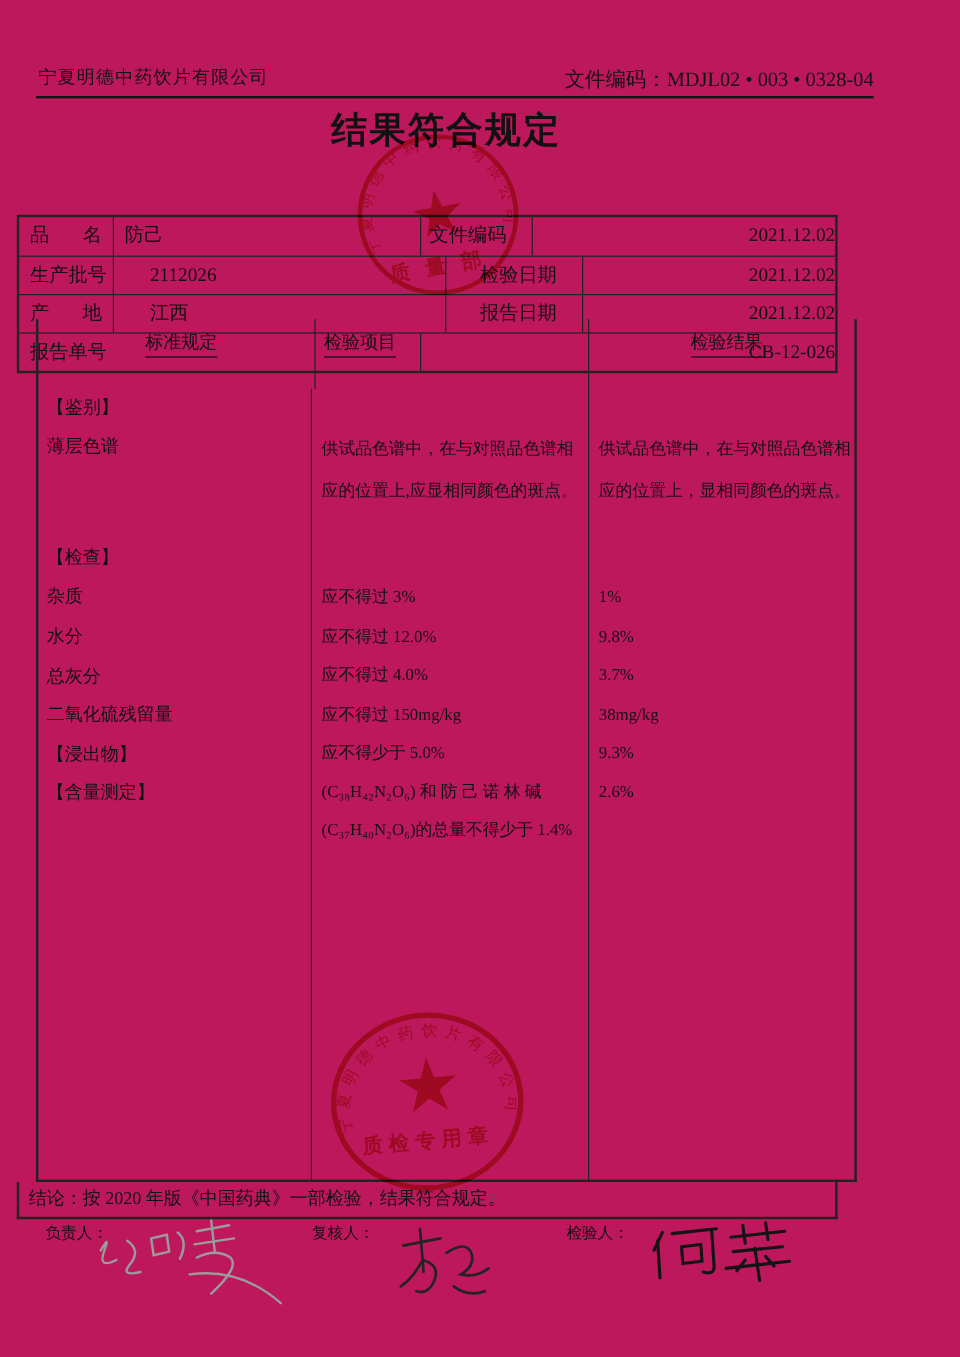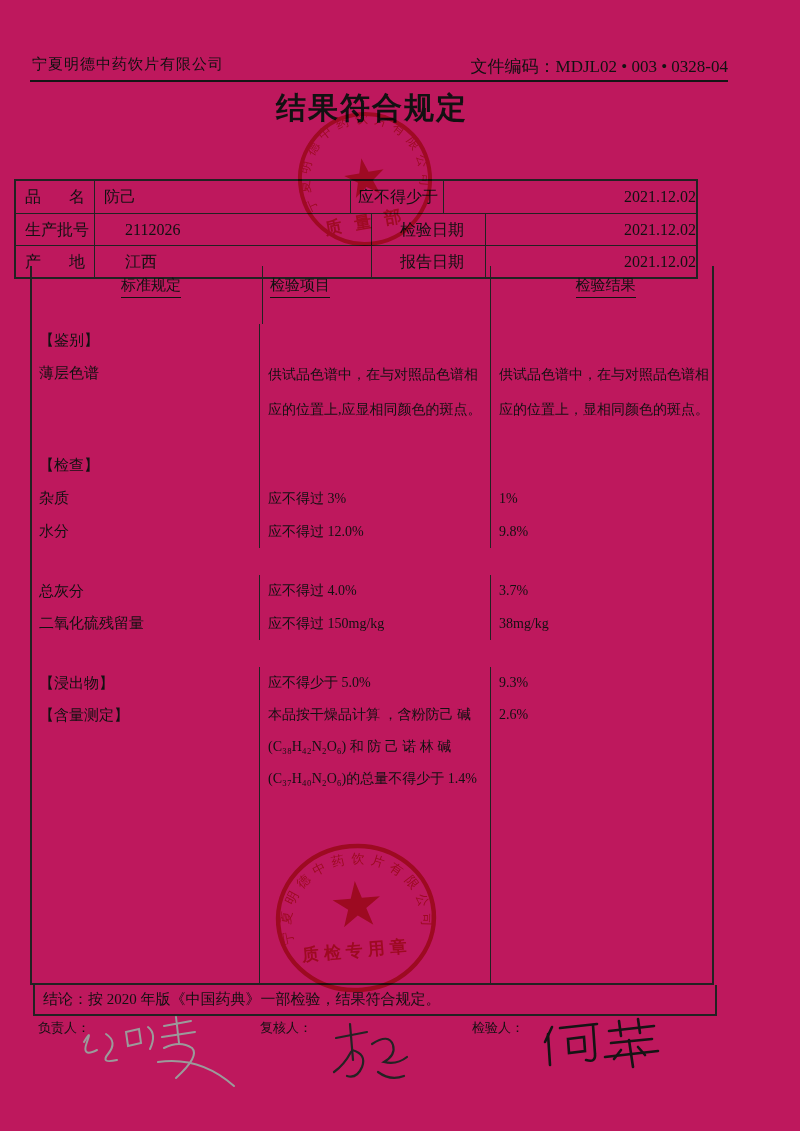--- a/index.html
+++ b/index.html
@@ -33,32 +33,32 @@
   .trow { display:flex; }
   .c { overflow:visible; }
   .c1 { width:228px; border-right:1.5px solid #222; padding-left:7px; font-size:15px; }
   .c2 { width:231px; border-right:1.5px solid #222; padding-left:8px; font-size:14px; }
   .c3 { flex:1; padding-left:8px; font-size:14px; }
   .h-hdr { height:58px; }
   .h-hdr .c1, .h-hdr .c2, .h-hdr .c3 { padding-top:10px; font-size:15px; }
   .h-hdr .c2, .h-hdr .c3 { text-align:center; }
   .u { display:inline-block; border-bottom:1px solid #111; padding-bottom:2px; }
   .h33 { height:33px; line-height:33px; }
-  .h32 { height:32px; line-height:32px;margin-top:27px; }
+  .h32 { height:32px; line-height:32px; }
   .h-tlc { height:92px; }
   .h-tlc .line { line-height:35px; white-space:nowrap; }
   .h-tlc .c1 { line-height:33px; }
   .h-assay { height:96px; }
   .h-assay .line { line-height:32px; white-space:nowrap; }
   .h-assay .c1 { line-height:32px; }
   .filler { flex:1; }
   .line { white-space:nowrap; }
 
   
-  .conclusion { position:absolute; left:33px; top:985px; width:684px; height:31px;
+  .conclusion { position:absolute; left:14px; top:985px; width:684px; height:31px;
                 border:2px solid #222; border-top:none; font-size:15px; line-height:28px;
                 padding-left:8px; white-space:nowrap; }
   .sig-label { position:absolute; top:1019px; font-size:13px; }
   .sig-resp { left:38px; }
   .sig-rev  { left:260px; }
   .sig-insp { left:472px; }
 
   
   .stamp { position:absolute; mix-blend-mode:multiply; }
   .stamp-top { left:294px; top:108px; transform:rotate(-10deg); opacity:.82; }
@@ -72,35 +72,39 @@
 
   <div class="company">宁夏明德中药饮片有限公司</div>
   <div class="filecode"><span>文件编码：</span><span>MDJL02 • 003 • 0328-04</span></div>
   <div class="head-rule"></div>
   <div class="doc-title">结果符合规定</div>
 
   <div class="info-table">
     <div class="irow">
       <div class="ic ic-a">品　名</div>
       <div class="ic ic-b">防己</div>
-      <div class="ic ic-c">应不得少于</div>
+      <div class="ic ic-c">文件编码</div>
       <div class="ic ic-d">2021.12.02</div>
     </div>
     <div class="irow">
       <div class="ic ic-a">生产批号</div>
       <div class="ic ic-b">2112026</div>
       <div class="ic ic-c">检验日期</div>
       <div class="ic ic-d">2021.12.02</div>
     </div>
     <div class="irow">
       <div class="ic ic-a">产　地</div>
       <div class="ic ic-b">江西</div>
       <div class="ic ic-c">报告日期</div>
       <div class="ic ic-d">2021.12.02</div>
     </div>
+    <div class="irow">
+      <div class="ic ic-ab">报告单号</div>
+      <div class="ic ic-cd">CB-12-026</div>
+    </div>
   </div>
 
   <div class="report-table">
 
     <div class="trow h-hdr">
       <div class="c c2"><span class="u">标准规定</span></div>
       <div class="c c1"><span class="u">检验项目</span></div>
       <div class="c c3"><span class="u">检验结果</span></div>
     </div>
 
@@ -175,21 +179,20 @@
           <div class="line">应不得少于 5.0%</div>
         </div>
       <div class="c c3">
           <div class="line">9.3%</div>
         </div>
     </div>
 
     <div class="trow h-assay">
       <div class="c c1">【含量测定】</div>
       <div class="c c2">
-        <div class="line">本品按干燥品计算 ，含粉防己 碱</div>
         <div class="line">(C₃₈H₄₂N₂O₆) 和 防 己 诺 林 碱</div>
         <div class="line">(C₃₇H₄₀N₂O₆)的总量不得少于 1.4%</div>
       </div>
       <div class="c c3">
           <div class="line">2.6%</div>
         </div>
     </div>
 
     <div class="trow filler">
       <div class="c c1"></div>

